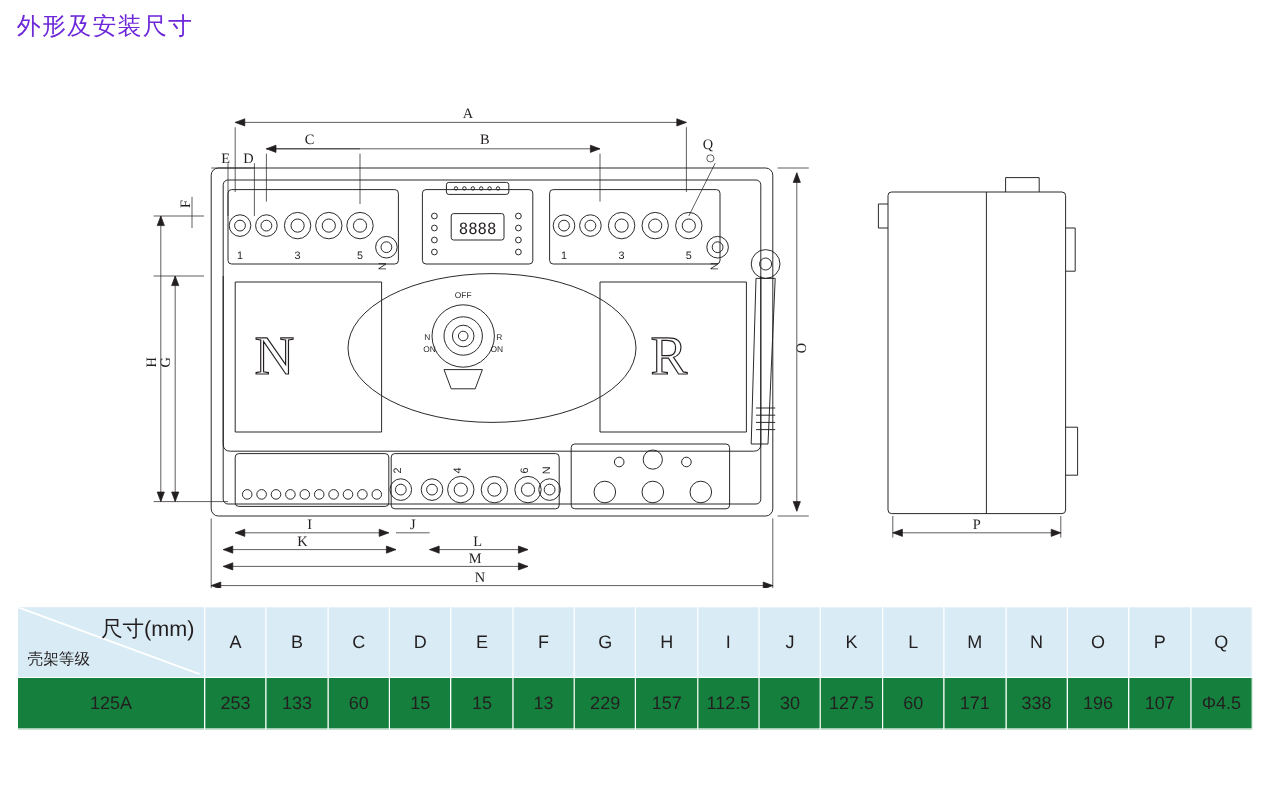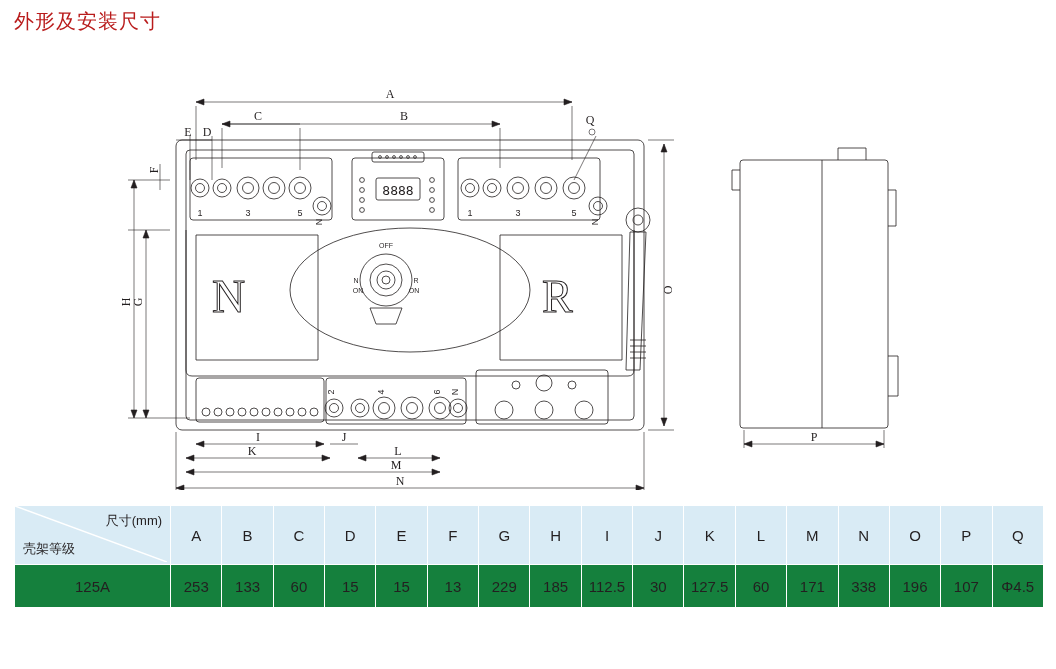--- a/index.html
+++ b/index.html
@@ -1,26 +1,26 @@
 <!DOCTYPE html>
 <html><head>
 <meta charset="utf-8">
 <style>
   html,body{margin:0;padding:0;background:#ffffff;}
   body{width:1056px;height:669px;font-family:"Liberation Sans","DejaVu Sans",sans-serif;color:#231f20;position:relative;overflow:hidden;}
-  .title{position:absolute;left:14px;top:8px;font-size:20px;color:#b91c1c;letter-spacing:1px;}
+  .title{position:absolute;left:14px;top:8px;font-size:20px;color:#6d28d9;letter-spacing:1px;}
   .diagram{position:absolute;left:0;top:40px;width:1056px;height:450px;}
   .tablewrap{position:absolute;left:14px;top:505px;width:1030px;}
   table{border-collapse:collapse;width:1030px;font-size:15px;}
   th,td{border:1px solid #ffffff;text-align:center;color:#231f20;}
   thead th{background:#d9ebf5;height:56px;font-weight:normal;}
   tbody td{background:#15803d;height:40px;font-weight:normal;}
   tbody tr:nth-child(2) td{background:#f2f8fc;}
   th.corner{width:152px;position:relative;padding:0;}
-  th.corner .sizelab{position:absolute;right:8px;top:6px;font-size:13px;}
+  th.corner .sizelab{position:absolute;right:8px;top:6px;font-size:18px;}
   th.corner .framelab{position:absolute;left:8px;bottom:6px;font-size:13px;text-align:right;}
   th.corner .slash{position:absolute;left:0;top:0;width:152px;height:56px;}
   td.rowhead{width:152px;}
   .colA{width:48px}
   svg{display:block}
 </style>
 </head>
 <body>
 
 <div class="title">外形及安装尺寸</div>
@@ -306,21 +306,21 @@
     <tbody>
       <tr>
         <td class="rowhead">125A</td>
         <td>253</td>
         <td>133</td>
         <td>60</td>
         <td>15</td>
         <td>15</td>
         <td>13</td>
         <td>229</td>
-        <td>185</td>
+        <td>157</td>
         <td>112.5</td>
         <td>30</td>
         <td>127.5</td>
         <td>60</td>
         <td>171</td>
         <td>338</td>
         <td>196</td>
         <td>107</td>
         <td>Φ4.5</td>
       </tr>

